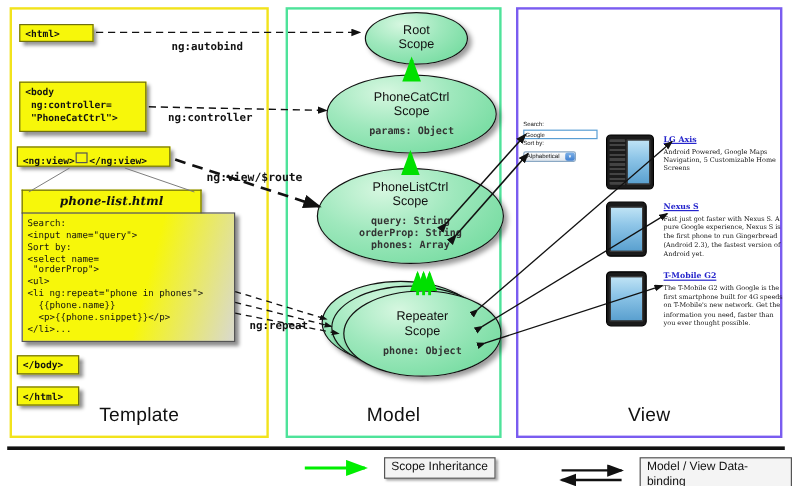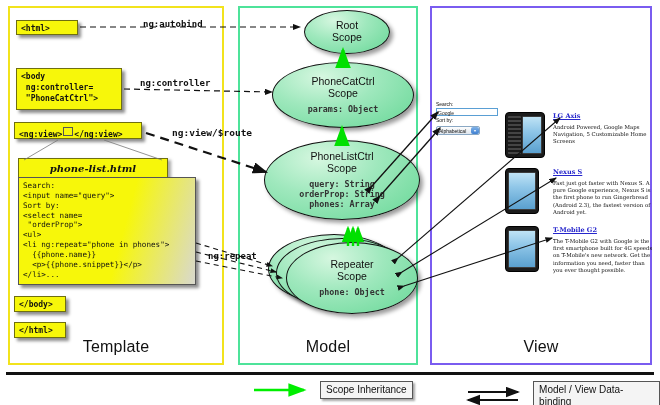--- a/index.html
+++ b/index.html
@@ -101,21 +101,21 @@
   .ph-txt{position:absolute;left:48px;top:0;width:100px;}
   .ph-name{font-family:"DejaVu Serif","Liberation Serif",serif;
            font-size:6.5px;font-weight:bold;color:#2626cc;
            text-decoration:underline;line-height:9px;}
   .ph-desc{font-family:"DejaVu Serif","Liberation Serif",serif;
            font-size:5.4px;color:#111;line-height:7.2px;margin-top:3px;}
 
   
   .conn-lbl{position:absolute;
             font-family:"DejaVu Sans Mono","Liberation Mono",monospace;
-            font-weight:bold;color:#111;background:transparent;}
+            font-weight:bold;color:#111;background:transparent;margin-top:16px;}
   #lbl-autobind{left:143px;top:19px;font-size:9px;}
   #lbl-controller{left:140px;top:78px;font-size:9px;}
   #lbl-ngview{left:172px;top:127px;font-size:9.5px;}
   #lbl-repeat{left:208px;top:251px;font-size:9px;}
 
   
   #wires{position:absolute;left:0;top:0;width:660px;height:405px;
          pointer-events:none;}
 
   

